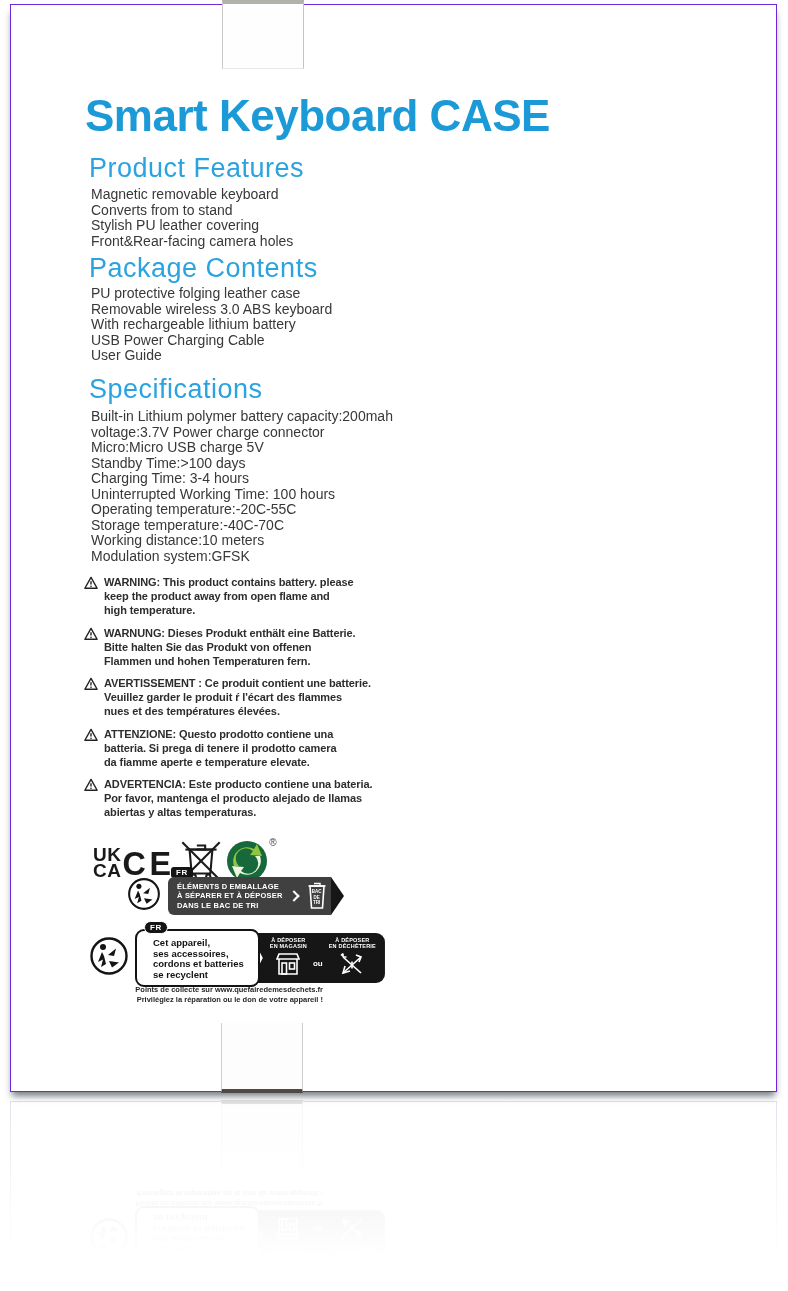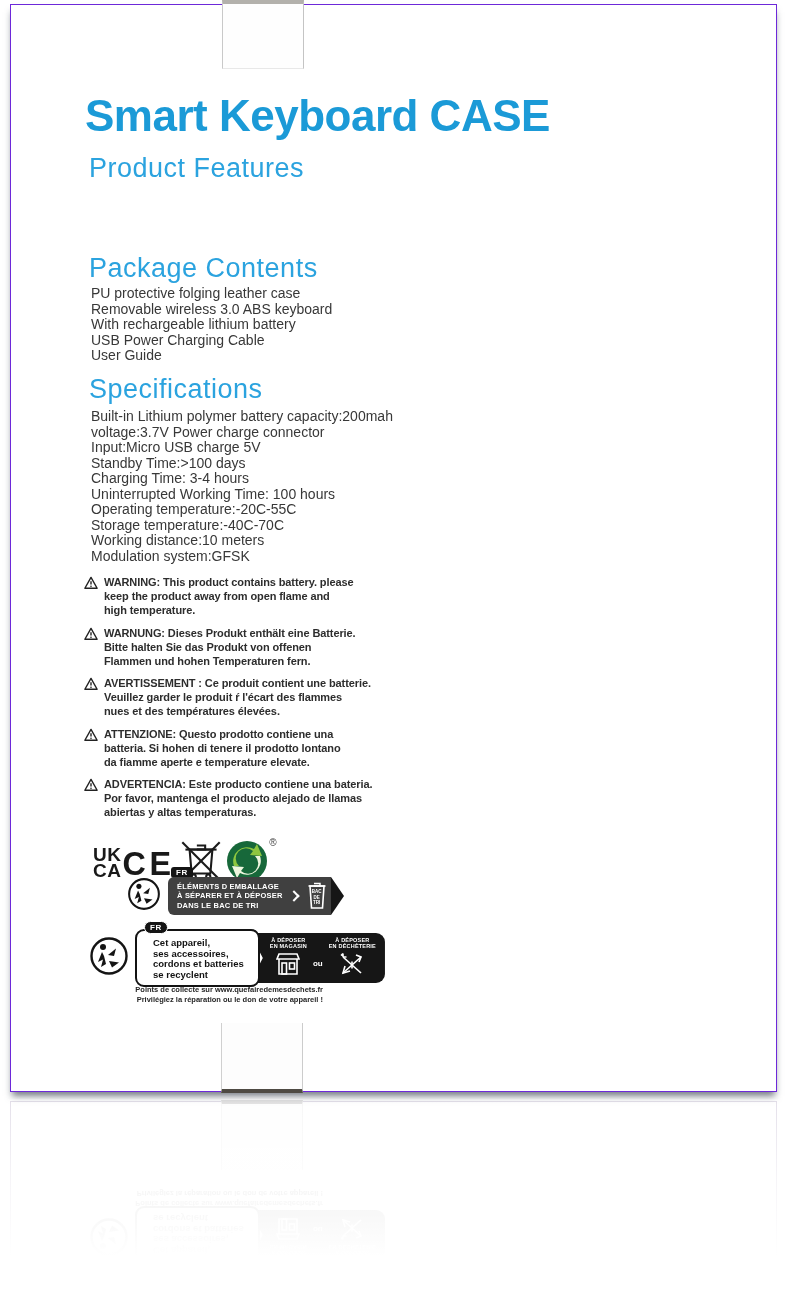--- a/index.html
+++ b/index.html
@@ -84,35 +84,41 @@
 </head>
 <body>
 
 <div class="scene">
 
   <div class="box">
 
     <div class="abs title">Smart Keyboard CASE</div>
 
     <div class="abs sec-head h-features">Product Features</div>
+    <div class="abs body-list l-features">
+      <div>Magnetic removable keyboard</div>
+      <div>Converts from to stand</div>
+      <div>Stylish PU leather covering</div>
+      <div>Front&amp;Rear-facing camera holes</div>
+    </div>
 
     <div class="abs sec-head h-package">Package Contents</div>
     <div class="abs body-list l-package">
       <div>PU protective folging leather case</div>
       <div>Removable wireless 3.0 ABS keyboard</div>
       <div>With rechargeable lithium battery</div>
       <div>USB Power Charging Cable</div>
       <div>User Guide</div>
     </div>
 
     <div class="abs sec-head h-specs">Specifications</div>
     <div class="abs body-list l-specs">
       <div>Built-in Lithium polymer battery capacity:200mah</div>
       <div>voltage:3.7V Power charge connector</div>
-      <div>Input:Micro USB charge 5V</div>
+      <div>Micro:Micro USB charge 5V</div>
       <div>Standby Time:&gt;100 days</div>
       <div>Charging Time: 3-4 hours</div>
       <div>Uninterrupted Working Time: 100 hours</div>
       <div>Operating temperature:-20C-55C</div>
       <div>Storage temperature:-40C-70C</div>
       <div>Working distance:10 meters</div>
       <div>Modulation system:GFSK</div>
     </div>
 
     <div class="abs warnings">
@@ -165,21 +171,21 @@
       <div class="warn">
         <span class="warn-icon">
           <svg width="14" height="14" viewBox="0 0 24 24">
               <path d="M12 2.5 L22.5 21 H1.5 Z" fill="none" stroke="#222" stroke-width="2.4" stroke-linejoin="round"></path>
               <line x1="12" y1="9" x2="12" y2="14.5" stroke="#222" stroke-width="2.4"></line>
               <circle cx="12" cy="17.6" r="1.4" fill="#222"></circle>
             </svg>
         </span>
         <div class="warn-text">
           <div>ATTENZIONE: Questo prodotto contiene una</div>
-          <div>batteria. Si hohen di tenere il prodotto lontano</div>
+          <div>batteria. Si prega di tenere il prodotto camera</div>
           <div>da fiamme aperte e temperature elevate.</div>
         </div>
       </div>
 
       <div class="warn">
         <span class="warn-icon">
           <svg width="14" height="14" viewBox="0 0 24 24">
               <path d="M12 2.5 L22.5 21 H1.5 Z" fill="none" stroke="#222" stroke-width="2.4" stroke-linejoin="round"></path>
               <line x1="12" y1="9" x2="12" y2="14.5" stroke="#222" stroke-width="2.4"></line>
               <circle cx="12" cy="17.6" r="1.4" fill="#222"></circle>

